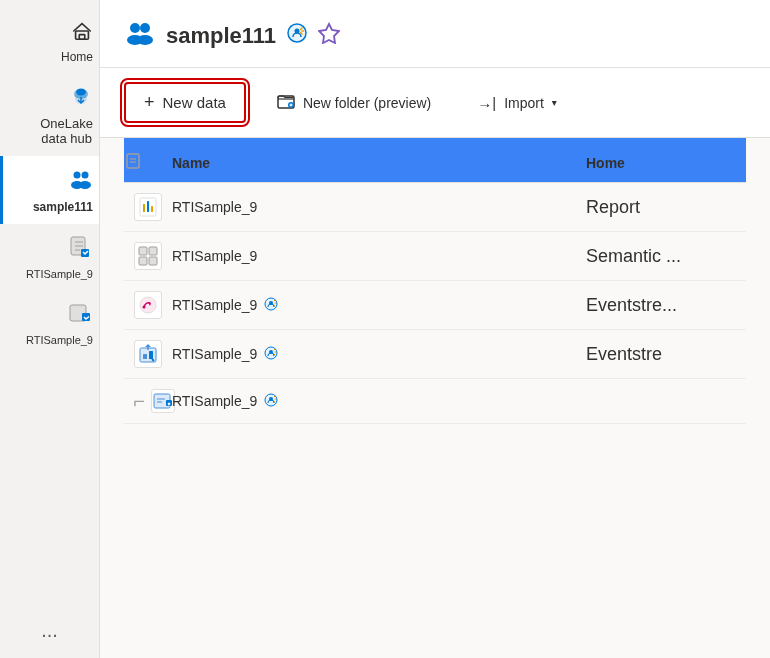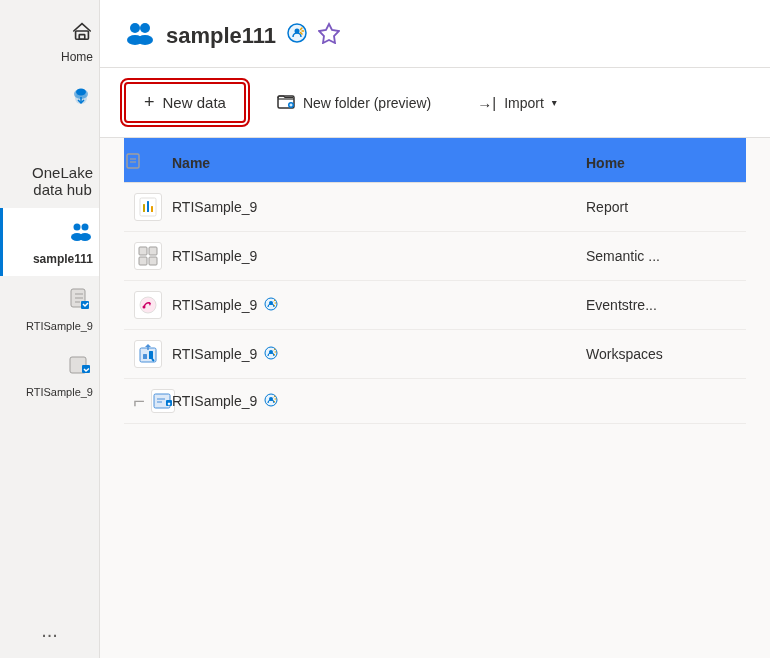--- a/index.html
+++ b/index.html
@@ -111,21 +111,21 @@
 
     .table-row {
       display: flex;
       align-items: center;
       padding: 10px 0;
       border-bottom: 1px solid #edebe9;
       cursor: pointer;
     }
     .cell-icon { width: 48px; display: flex; align-items: center; justify-content: center; }
     .cell-name { flex: 1; font-size: 14px; color: #323130; display: flex; align-items: center; gap: 6px; }
-    .cell-type { width: 160px; font-size: 14px; color: #323130; }
+    .cell-type { width: 160px; font-size: 18px; color: #323130; }
 
     
     .icon-box {
       width: 28px;
       height: 28px;
       display: flex;
       align-items: center;
       justify-content: center;
       font-size: 18px;
       border-radius: 3px;
@@ -178,21 +178,21 @@
   <div class="sidebar-item">
     <span class="icon">
       <svg width="24" height="24" viewBox="0 0 24 24" fill="none">
         <circle cx="12" cy="14" r="6" fill="#0078d4" opacity="0.18"></circle>
         <ellipse cx="12" cy="10" rx="7" ry="5" fill="#0078d4" opacity="0.5"></ellipse>
         <ellipse cx="12" cy="8" rx="5" ry="3.5" fill="#0078d4"></ellipse>
         <path d="M9 16l3 3 3-3" stroke="#0078d4" stroke-width="1.5" fill="none"></path>
         <line x1="12" y1="13" x2="12" y2="19" stroke="#0078d4" stroke-width="1.5"></line>
       </svg>
     </span>
-    <span style="font-size:15px;margin-top:48px;">OneLake<br>data hub</span>
+    <span style="font-size:13px;">OneLake<br>data hub</span>
   </div>
 
   <div class="sidebar-item active">
     <span class="icon people-icon">
       <svg width="26" height="26" viewBox="0 0 26 26" fill="none">
         <circle cx="10" cy="9" r="3.5" fill="#0078d4"></circle>
         <circle cx="18" cy="9" r="3.5" fill="#0078d4"></circle>
         <ellipse cx="10" cy="19" rx="6" ry="4" fill="#0078d4"></ellipse>
         <ellipse cx="18" cy="19" rx="6" ry="4" fill="#0078d4"></ellipse>
       </svg>
@@ -370,21 +370,21 @@
         <span>RTISample_9</span>
         <span style="font-size:13px;">
           <svg width="16" height="16" viewBox="0 0 16 16" fill="none">
             <circle cx="8" cy="8" r="6" fill="#e8f4fd" stroke="#0078d4" stroke-width="1"></circle>
             <path d="M5 11c0-1.8 1.5-3 3-3s3 1.2 3 3" stroke="#0078d4" stroke-width="1.2" fill="none"></path>
             <circle cx="8" cy="7" r="2" fill="#0078d4"></circle>
             <path d="M11 5l1-1M12 7h1M11 9l1 1" stroke="#e8a000" stroke-width="1" stroke-linecap="round"></path>
           </svg>
         </span>
       </div>
-      <div class="cell-type">Workspaces</div>
+      <div class="cell-type">Eventstre</div>
     </div>
 
     <div class="table-row table-row-indent">
       <div class="cell-icon" style="display:flex;align-items:center;">
         <span class="indent-symbol">⌐</span>
         <div class="icon-box icon-kql" style="width:24px;height:24px;">
           <svg width="22" height="22" viewBox="0 0 22 22" fill="none">
             <rect x="2" y="4" width="16" height="14" rx="1.5" fill="#dce9f8" stroke="#4a90d9" stroke-width="1"></rect>
             <rect x="14" y="10" width="6" height="6" rx="1" fill="#0078d4"></rect>
             <path d="M16 13l2 2M18 13l-2 2" stroke="#fff" stroke-width="1.2"></path>

